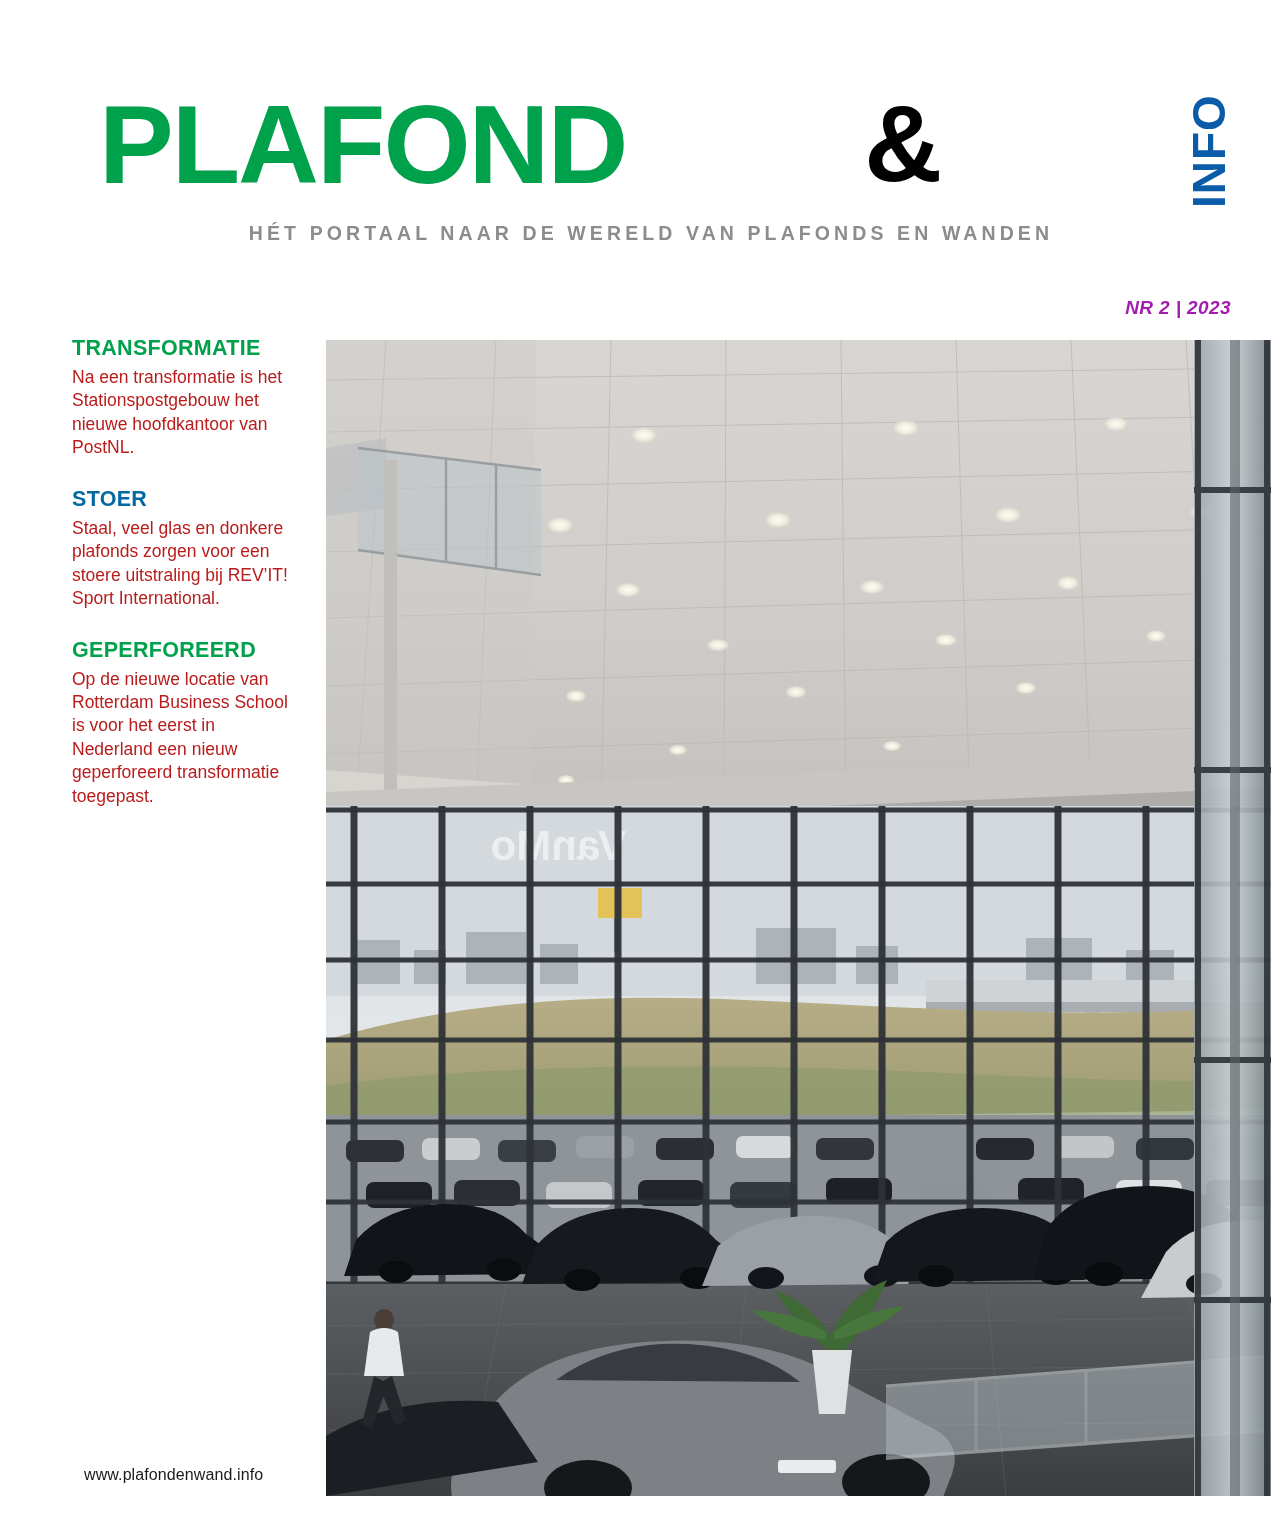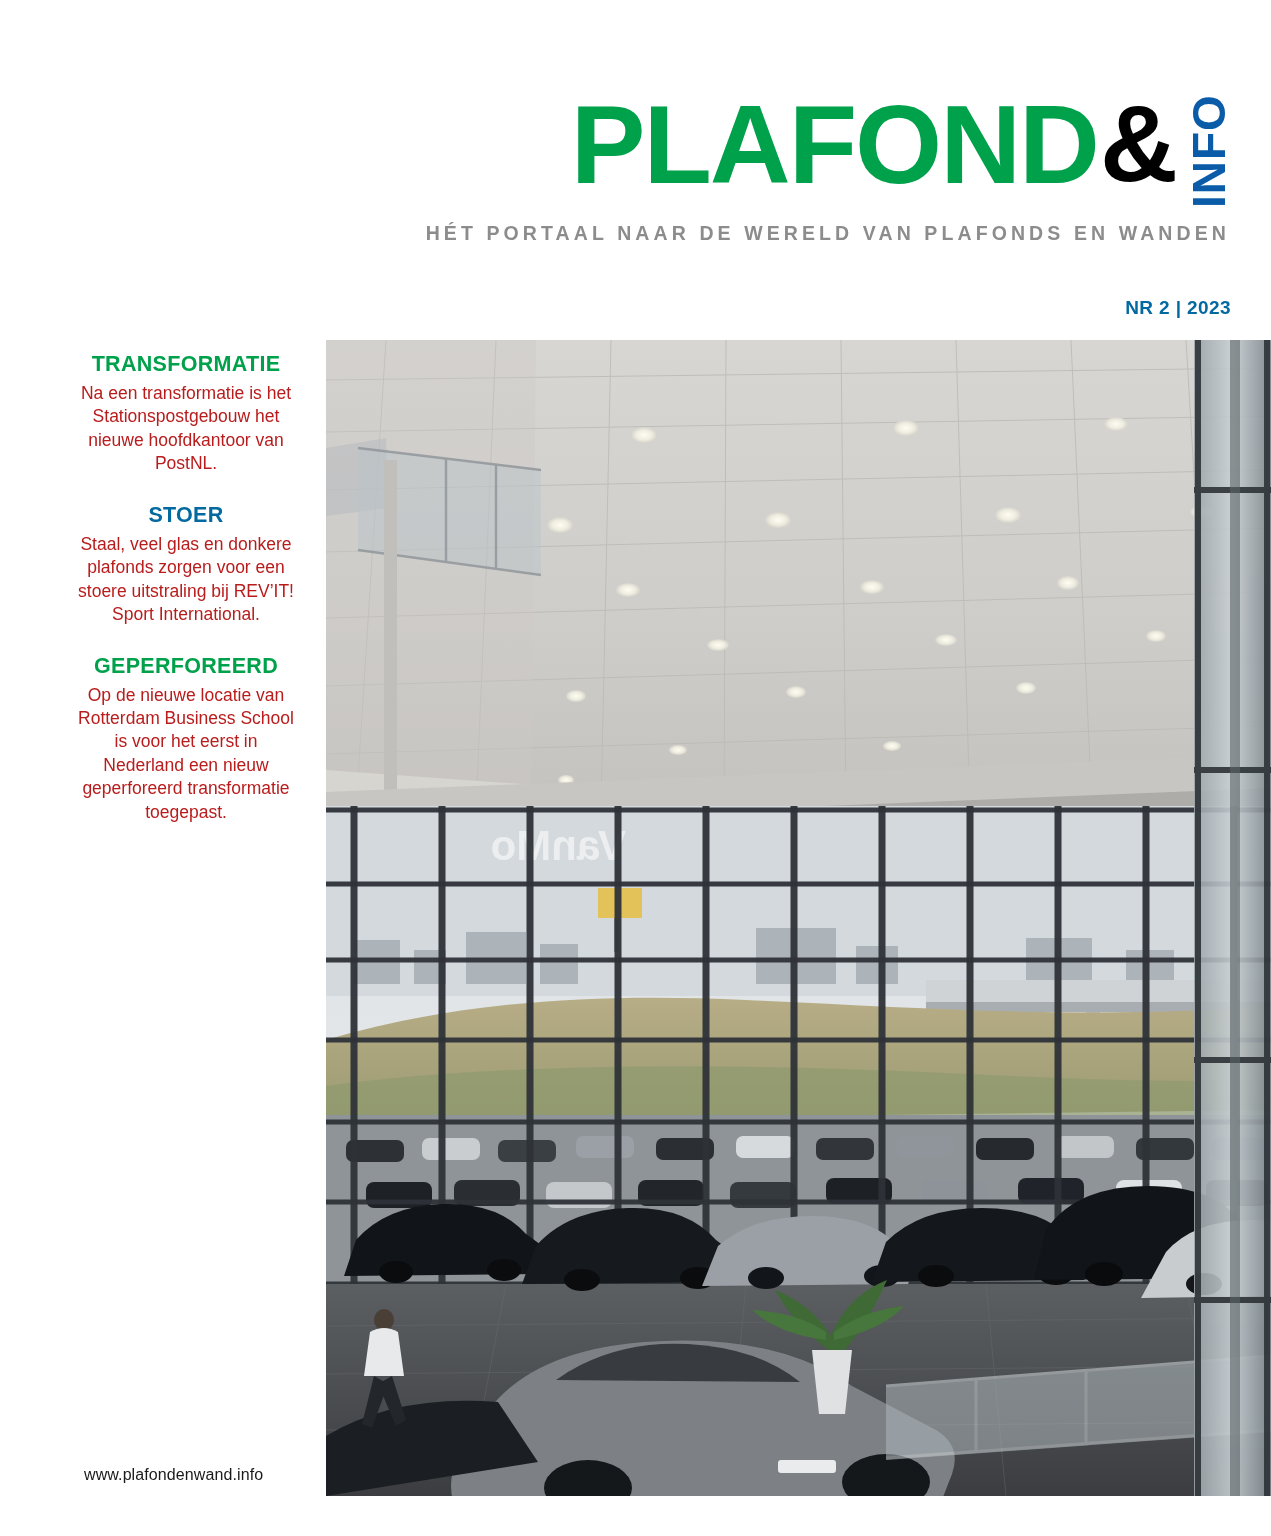--- a/index.html
+++ b/index.html
@@ -18,22 +18,23 @@
   
   .masthead {
     position: absolute;
     left: 72px;
     top: 96px;
     width: 1160px;
   }
   .logo-row {
     display: flex;
     align-items: flex-start;
-    justify-content: flex-end;
+    justify-content: space-between;
     line-height: 1;
+    margin-left: 27px;
   }
   .logo-word {
     font-family: "Liberation Sans", sans-serif;
     font-weight: bold;
     font-size: 112px;
     letter-spacing: -2px;
     line-height: 0.88;
   }
   .logo-plafond { color: #00a14b; }
   .logo-amp {
@@ -53,46 +54,46 @@
     transform: rotate(180deg);
     margin-left: 6px;
     margin-top: 4px;
     height: 108px;
     display: flex;
     align-items: flex-start;
     justify-content: flex-start;
   }
   .tagline {
     margin-top: 14px;
-    text-align: right;
+    text-align: center;
     color: #8c8c8c;
     font-size: 19.5px;
     font-weight: bold;
     letter-spacing: 4.1px;
     padding-right: 2px;
   }
 
   
   .issue {
     position: absolute;
     right: 40px;
     top: 297px;
     font-size: 19px;
     font-weight: bold;
-    color: #0369a1;
+    color: #a21caf;
     letter-spacing: 0.4px;
+    font-style: italic;
   }
 
   
   .sidebar {
     position: absolute;
     left: 72px;
-    top: 352px;
+    top: 336px;
     width: 228px;
-    text-align: center;
   }
   .teaser { margin-bottom: 27px; }
   .teaser-title {
     font-size: 21.5px;
     font-weight: bold;
     letter-spacing: 0.3px;
     margin: 0 0 5px 0;
   }
   .teaser-title.green { color: #00a14b; }
   .teaser-title.blue  { color: #0369a1; }

